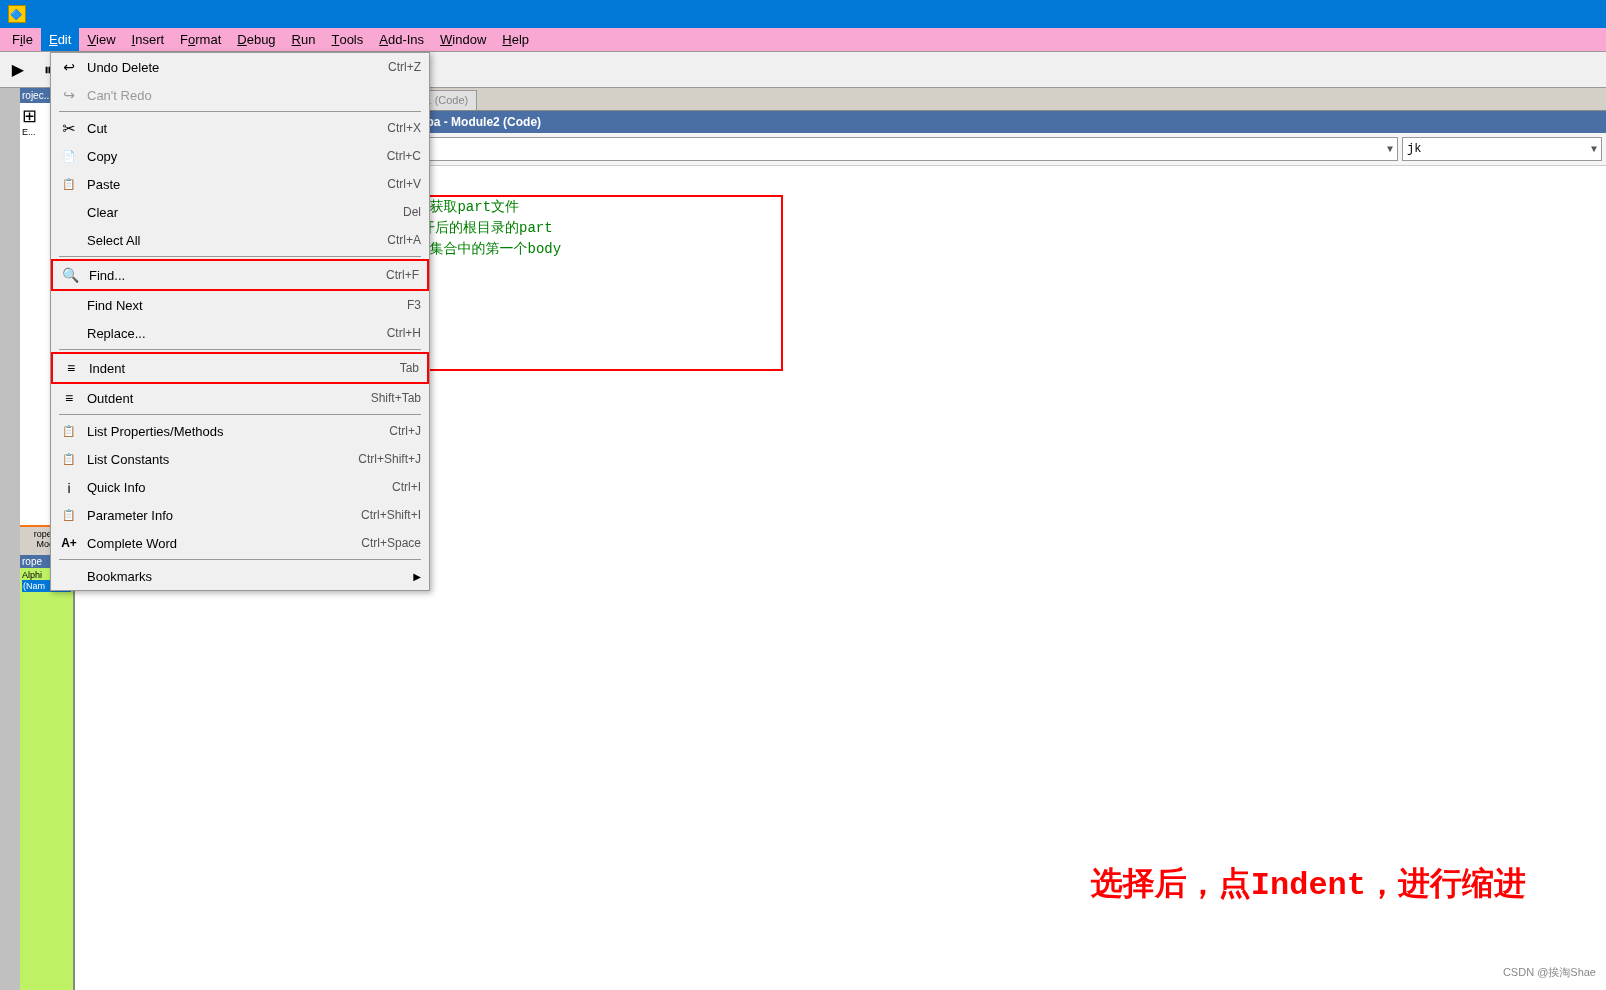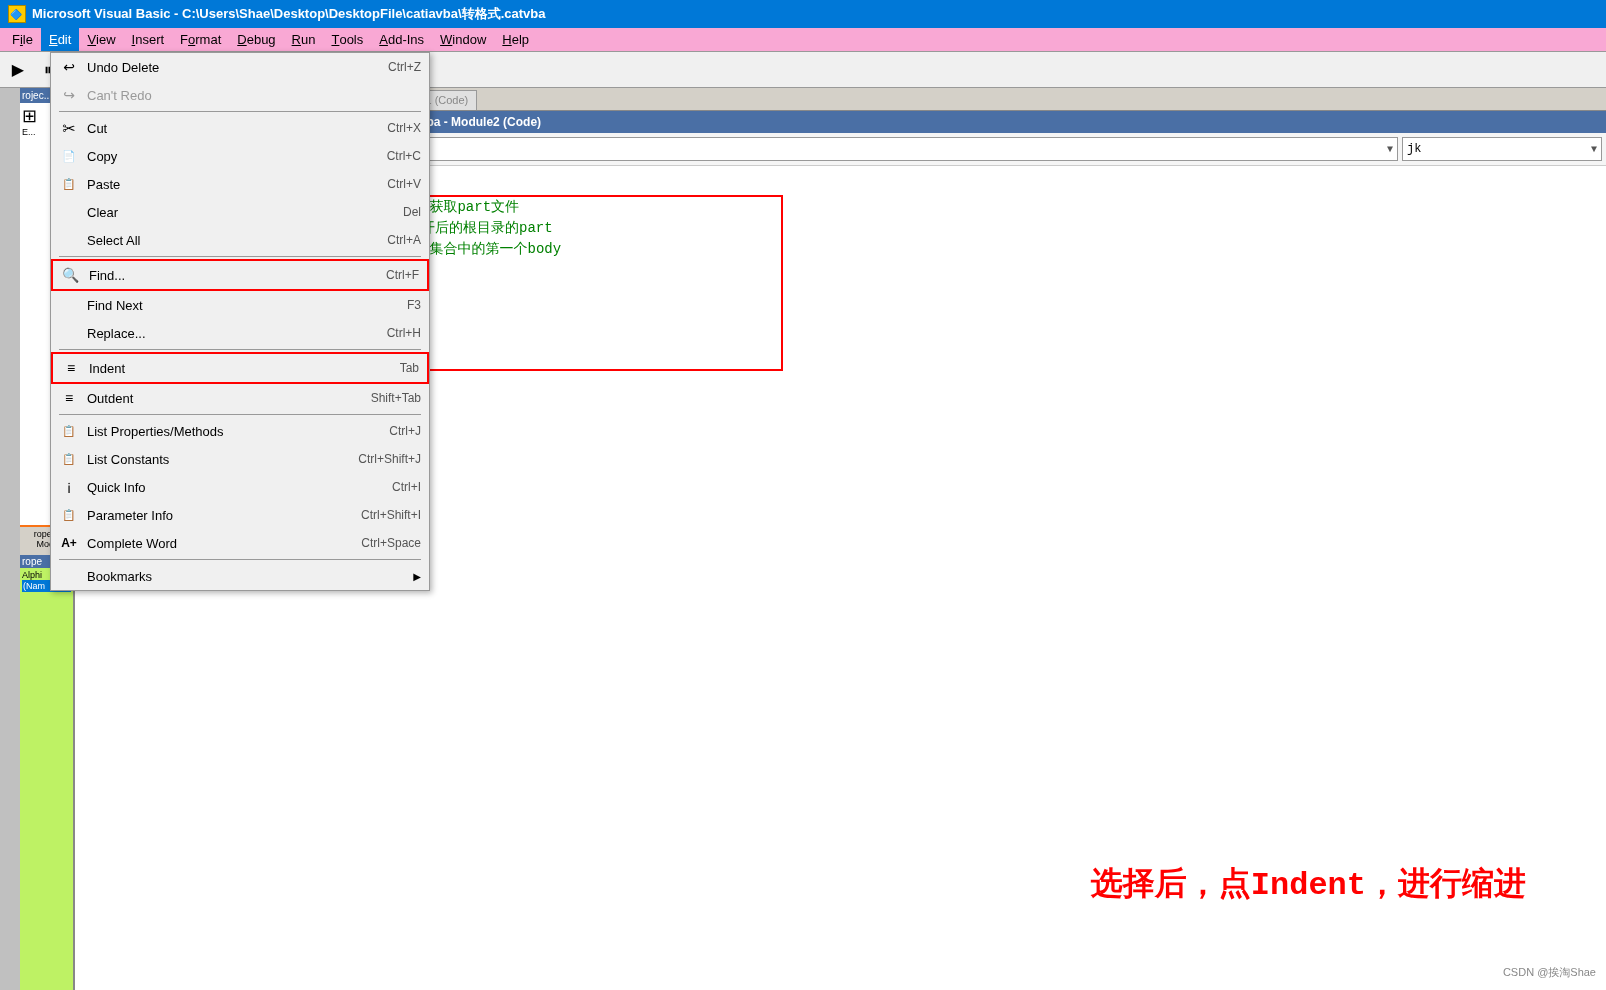--- a/index.html
+++ b/index.html
@@ -266,21 +266,20 @@
       display: flex;
       flex-direction: column;
     }
 
   </style>
 </head>
 <body>
 
 <div class="title-bar">
   <span class="title-bar-icon">🔷</span>
-  <span>Microsoft Visual Basic - C:\Users\Shae\Desktop\DesktopFile\catiavba\转格式.catvba</span>
 </div>
 
 <div class="menu-bar">
   <div class="menu-item">F<span class="underline">i</span>le</div>
   <div class="menu-item active"><span style="text-decoration:underline">E</span>dit</div>
   <div class="menu-item"><span style="text-decoration:underline">V</span>iew</div>
   <div class="menu-item"><span style="text-decoration:underline">I</span>nsert</div>
   <div class="menu-item">F<span style="text-decoration:underline">o</span>rmat</div>
   <div class="menu-item"><span style="text-decoration:underline">D</span>ebug</div>
   <div class="menu-item"><span style="text-decoration:underline">R</span>un</div>

